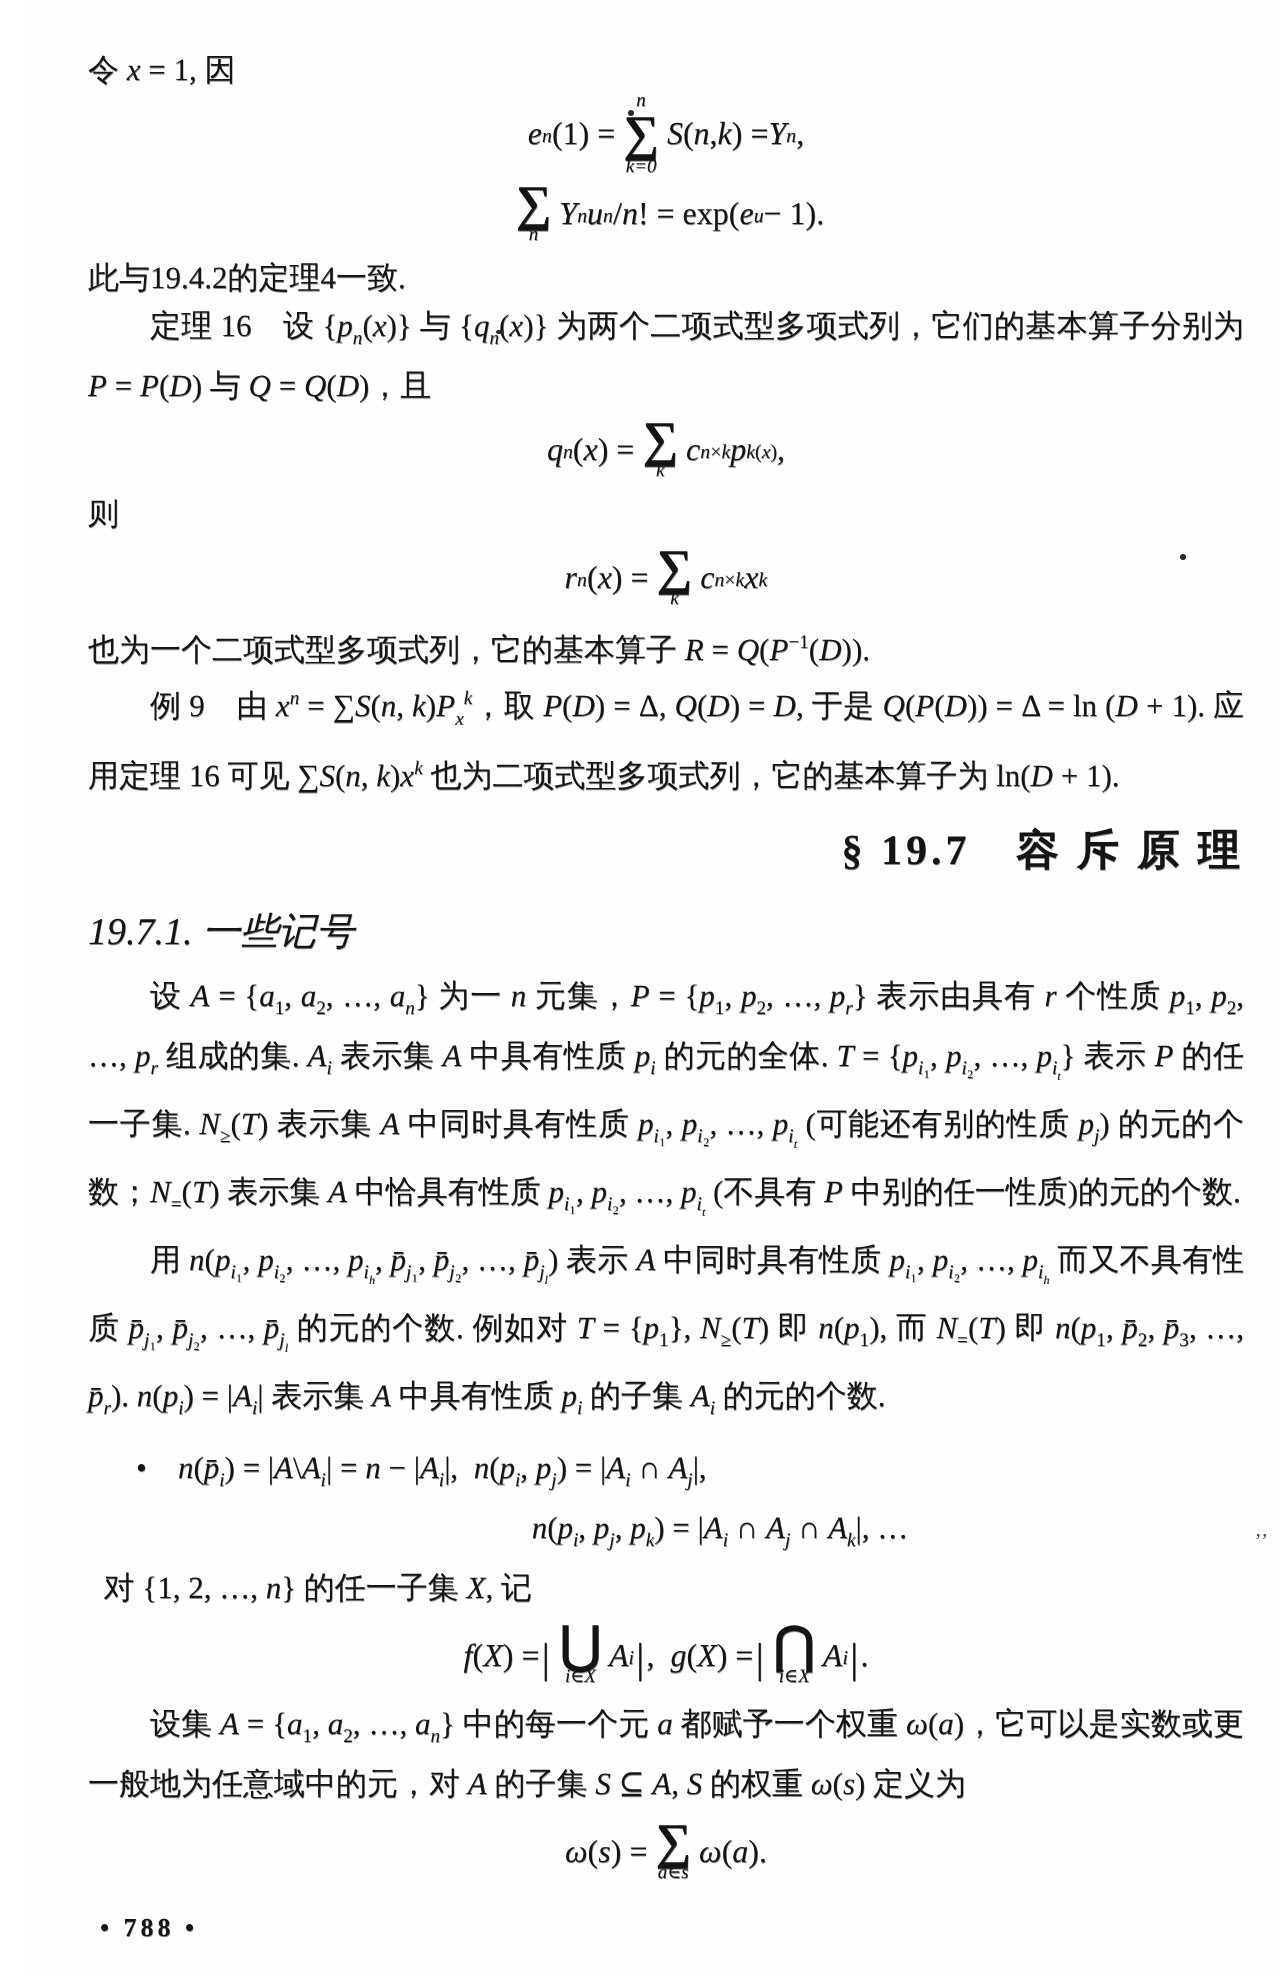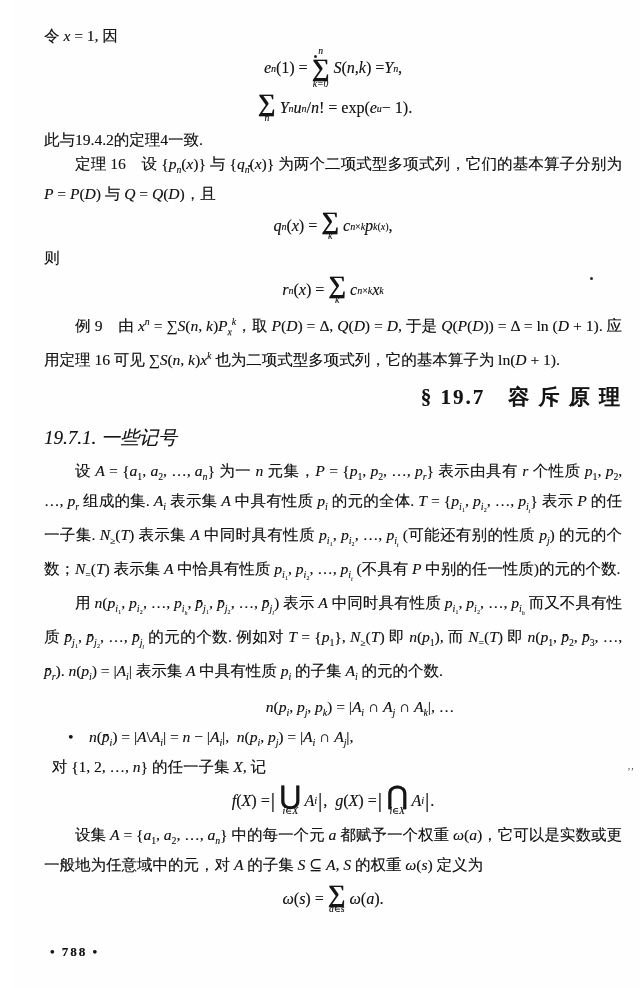--- a/index.html
+++ b/index.html
@@ -40,21 +40,21 @@
     font-size:21px;font-weight:bold;
     letter-spacing:2px;
   }
   .sub-heading{
     margin:14px 0 8px 0;
     font-size:19px;font-weight:normal;font-style:italic;
   }
   .bullet-block{margin-left:24px;}
   .bullet-line2{text-align:center;margin-left:30px;}
   .pageno{
-    position:absolute;left:38px;bottom:28px;
+    position:absolute;left:38px;bottom:16px;
     font-size:13px;font-weight:bold;letter-spacing:2px;
   }
   .edge-mark{
     position:absolute;right:18px;top:760px;
     font-size:10px;color:#444;text-shadow:none;
   }
   .speck{position:absolute;background:#2a2a2a;border-radius:50%;}
   .speck.s1{left:302px;top:55px;width:3px;height:3px;}
   .speck.s2{left:578px;top:277px;width:3px;height:3px;}
   .speck.s3{left:236px;top:165px;width:4px;height:2px;border-radius:1px;}
@@ -87,34 +87,35 @@
         <span class="lim"><i>k</i></span>
       </span> <i>c</i><sub><i>n</i>×<i>k</i></sub><i>p</i><sub><i>k</i></sub><sup>(<i>x</i>)</sup>,</div>
 
   <p class="ln">则</p>
 
   <div class="formula"><i>r</i><sub><i>n</i></sub>(<i>x</i>) = <span class="bs">
         <span class="sig">∑</span>
         <span class="lim"><i>k</i></span>
       </span> <i>c</i><sub><i>n</i>×<i>k</i></sub><i>x</i><sup><i>k</i></sup></div>
 
+  <p class="para">也为一个二项式型多项式列，它的基本算子 <i>R</i> = <i>Q</i>(<i>P</i><sup>−1</sup>(<i>D</i>)).</p>
 
   <p class="para indent"><b>例 9</b>　由 <i>x</i><sup><i>n</i></sup> = ∑<i>S</i>(<i>n</i>, <i>k</i>)<i>P</i><sub><i>x</i></sub><sup><i>k</i></sup>，取 <i>P</i>(<i>D</i>) = Δ, <i>Q</i>(<i>D</i>) = <i>D</i>, 于是 <i>Q</i>(<i>P</i>(<i>D</i>)) = Δ = ln (<i>D</i> + 1). 应用定理 16 可见 ∑<i>S</i>(<i>n</i>, <i>k</i>)<i>x</i><sup><i>k</i></sup> 也为二项式型多项式列，它的基本算子为 ln(<i>D</i> + 1).</p>
 
   <h2 class="sec-heading">§ 19.7　容 斥 原 理</h2>
 
   <h3 class="sub-heading">19.7.1. 一些记号</h3>
 
   <p class="para indent">设 <i>A</i> = {<i>a</i><sub>1</sub>, <i>a</i><sub>2</sub>, …, <i>a</i><sub><i>n</i></sub>} 为一 <i>n</i> 元集，<i>P</i> = {<i>p</i><sub>1</sub>, <i>p</i><sub>2</sub>, …, <i>p</i><sub><i>r</i></sub>} 表示由具有 <i>r</i> 个性质 <i>p</i><sub>1</sub>, <i>p</i><sub>2</sub>, …, <i>p</i><sub><i>r</i></sub> 组成的集. <i>A</i><sub><i>i</i></sub> 表示集 <i>A</i> 中具有性质 <i>p</i><sub><i>i</i></sub> 的元的全体. <i>T</i> = {<i>p</i><sub><i>i</i>₁</sub>, <i>p</i><sub><i>i</i>₂</sub>, …, <i>p</i><sub><i>i</i><sub><i>t</i></sub></sub>} 表示 <i>P</i> 的任一子集. <i>N</i><sub>≥</sub>(<i>T</i>) 表示集 <i>A</i> 中同时具有性质 <i>p</i><sub><i>i</i>₁</sub>, <i>p</i><sub><i>i</i>₂</sub>, …, <i>p</i><sub><i>i</i><sub><i>t</i></sub></sub> (可能还有别的性质 <i>p</i><sub><i>j</i></sub>) 的元的个数；<i>N</i><sub>=</sub>(<i>T</i>) 表示集 <i>A</i> 中恰具有性质 <i>p</i><sub><i>i</i>₁</sub>, <i>p</i><sub><i>i</i>₂</sub>, …, <i>p</i><sub><i>i</i><sub><i>t</i></sub></sub> (不具有 <i>P</i> 中别的任一性质)的元的个数.</p>
 
   <p class="para indent">用 <i>n</i>(<i>p</i><sub><i>i</i>₁</sub>, <i>p</i><sub><i>i</i>₂</sub>, …, <i>p</i><sub><i>i</i><sub><i>h</i></sub></sub>, <i>p̄</i><sub><i>j</i>₁</sub>, <i>p̄</i><sub><i>j</i>₂</sub>, …, <i>p̄</i><sub><i>j</i><sub><i>l</i></sub></sub>) 表示 <i>A</i> 中同时具有性质 <i>p</i><sub><i>i</i>₁</sub>, <i>p</i><sub><i>i</i>₂</sub>, …, <i>p</i><sub><i>i</i><sub><i>h</i></sub></sub> 而又不具有性质 <i>p̄</i><sub><i>j</i>₁</sub>, <i>p̄</i><sub><i>j</i>₂</sub>, …, <i>p̄</i><sub><i>j</i><sub><i>l</i></sub></sub> 的元的个数. 例如对 <i>T</i> = {<i>p</i><sub>1</sub>}, <i>N</i><sub>≥</sub>(<i>T</i>) 即 <i>n</i>(<i>p</i><sub>1</sub>), 而 <i>N</i><sub>=</sub>(<i>T</i>) 即 <i>n</i>(<i>p</i><sub>1</sub>, <i>p̄</i><sub>2</sub>, <i>p̄</i><sub>3</sub>, …, <i>p̄</i><sub><i>r</i></sub>). <i>n</i>(<i>p</i><sub><i>i</i></sub>) = |<i>A</i><sub><i>i</i></sub>| 表示集 <i>A</i> 中具有性质 <i>p</i><sub><i>i</i></sub> 的子集 <i>A</i><sub><i>i</i></sub> 的元的个数.</p>
 
   <div class="bullet-block" style="margin-top:6px;">
+    <p class="ln">•　<i>n</i>(<i>p̄</i><sub><i>i</i></sub>) = |<i>A</i>\<i>A</i><sub><i>i</i></sub>| = <i>n</i> − |<i>A</i><sub><i>i</i></sub>|,&nbsp;&nbsp;<i>n</i>(<i>p</i><sub><i>i</i></sub>, <i>p</i><sub><i>j</i></sub>) = |<i>A</i><sub><i>i</i></sub> ∩ <i>A</i><sub><i>j</i></sub>|,</p>
     <p class="ln bullet-line2"><i>n</i>(<i>p</i><sub><i>i</i></sub>, <i>p</i><sub><i>j</i></sub>, <i>p</i><sub><i>k</i></sub>) = |<i>A</i><sub><i>i</i></sub> ∩ <i>A</i><sub><i>j</i></sub> ∩ <i>A</i><sub><i>k</i></sub>|, …</p>
-    <p class="ln">•　<i>n</i>(<i>p̄</i><sub><i>i</i></sub>) = |<i>A</i>\<i>A</i><sub><i>i</i></sub>| = <i>n</i> − |<i>A</i><sub><i>i</i></sub>|,&nbsp;&nbsp;<i>n</i>(<i>p</i><sub><i>i</i></sub>, <i>p</i><sub><i>j</i></sub>) = |<i>A</i><sub><i>i</i></sub> ∩ <i>A</i><sub><i>j</i></sub>|,</p>
   </div>
 
   <p class="para" style="text-indent:0.5em;">对 {1, 2, …, <i>n</i>} 的任一子集 <i>X</i>, 记</p>
 
   <div class="formula" style="margin:2px 0;"><i>f</i>(<i>X</i>) = <span class="tall">|</span><span class="bs">
         <span class="sig">⋃</span>
         <span class="lim"><i>i</i>∈<i>X</i></span>
       </span><i>A</i><sub><i>i</i></sub><span class="tall">|</span>,&nbsp;&nbsp;<i>g</i>(<i>X</i>) = <span class="tall">|</span><span class="bs">
         <span class="sig">⋂</span>
         <span class="lim"><i>i</i>∈<i>X</i></span>

